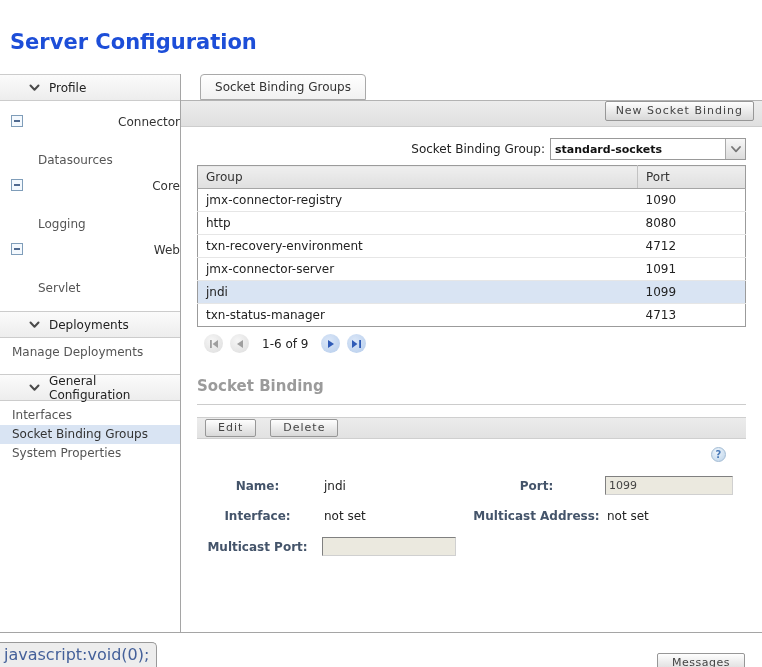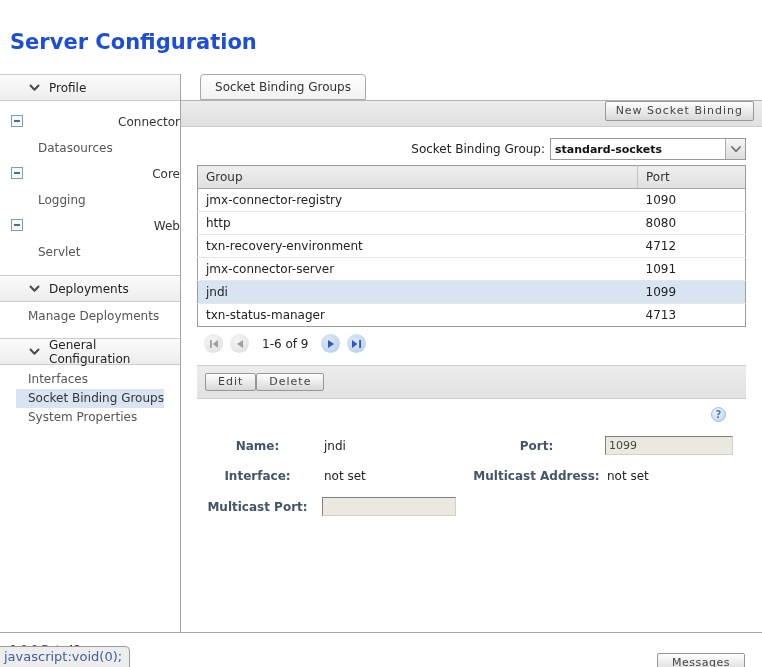--- a/index.html
+++ b/index.html
@@ -15,22 +15,22 @@
   
   .sidebar { width:181px; border-right:1px solid #a5a5a5; background:#fff; flex:none; }
   .side-header {
     height:27px; background:linear-gradient(#fbfbfb,#ededed);
     border-top:1px solid #ccc; border-bottom:1px solid #ccc;
     display:flex; align-items:center; gap:9px; padding-left:29px;
     font-size:12px; color:#222; cursor:pointer;
   }
   .tree { padding:8px 0 10px; }
   .tree-node { display:flex; align-items:center; gap:9px; padding:6px 0 6px 11px; font-size:12px; color:#333; line-height:13px; cursor:pointer;justify-content:space-between; }
-  .tree-leaf { padding:6px 0 6px 38px; font-size:12px; color:#555; line-height:13px; cursor:pointer; }
-  .side-list { padding:5px 16px 12px; }
+  .tree-leaf { padding:6px 0 6px 38px; font-size:12px; color:#555; line-height:13px; cursor:pointer;margin-top:12px; }
+  .side-list { padding:5px 0 12px; }
   .side-item { padding:3px 0 3px 12px; font-size:12px; color:#555; line-height:13px; cursor:pointer; }
   .side-item.selected { background:#d9e4f3; color:#333; }
 
   
   .main { flex:1; position:relative; }
   .tab-row { height:26px; padding-left:19px; }
   .tab {
     display:inline-flex; align-items:center; justify-content:center;
     width:166px; height:26px; border:1px solid #a9a9a9; border-radius:4px 4px 0 0;
     background:linear-gradient(#ffffff,#f1f1f1); font-size:12px; color:#333; cursor:default;
@@ -65,23 +65,23 @@
   .pager { display:flex; align-items:center; gap:7px; margin:7px 0 0 7px; font-size:12px; color:#222; }
   .pg { width:19px; height:19px; border-radius:50%; border:none; padding:0; display:flex; align-items:center; justify-content:center; cursor:pointer; }
   .pg.disabled { background:radial-gradient(circle at 40% 35%, #f6f6f6, #dcdcdc); }
   .pg.disabled svg { fill:#9f9f9f; }
   .pg.active { background:radial-gradient(circle at 40% 35%, #dbe7f8, #b5cceb); }
   .pg.active svg { fill:#2f5bb7; }
   .pager-label { margin:0 6px; }
 
   .detail-heading { font-size:15px; font-weight:bold; color:#9b9b9b; margin:24px 0 0; padding-bottom:9px; border-bottom:1px solid #ccc; }
   .toolbar2 {
-    margin-top:12px; height:34px; background:linear-gradient(#ececec,#e2e2e2);
+    margin-top:12px; height:22px; background:linear-gradient(#ececec,#e2e2e2);
     border-top:1px solid #cfcfcf; border-bottom:1px solid #cfcfcf;
-    display:flex; align-items:center; padding-left:8px;
+    display:flex; align-items:center; gap:14px; padding-left:8px;
   }
   .toolbar2 .btn { padding:1px 12px 2px; }
   .help-row { display:flex; justify-content:flex-end; padding:8px 20px 0 0; }
   .help-icon {
     width:15px; height:15px; border-radius:50%;
     background:radial-gradient(circle at 40% 30%, #eef5fc, #bcd3e9);
     border:1px solid #a3bcd4; color:#4a7ab8; font-size:10px; font-weight:bold;
     display:flex; align-items:center; justify-content:center; cursor:pointer;
   }
   .form {
@@ -98,21 +98,21 @@
   .port-input { width:128px; }
   .mcast-input { width:134px; }
 
   
   .footer { height:34px; position:relative; background:#fff; }
   .version { position:absolute; left:10px; top:10px; font-size:11px; color:#333; z-index:1; }
   .messages-btn { position:absolute; right:17px; top:0; letter-spacing:0.5px; padding:2px 14px 3px;margin-top:20px; }
   .status-tip {
     position:absolute; left:0; bottom:0; z-index:5;
     background:#ededed; border-top:1px solid #999; border-right:1px solid #999;
-    border-top-right-radius:5px; padding:2px 7px 3px 4px; font-size:13px; color:#44609a;
+    border-top-right-radius:5px; padding:2px 7px 3px 4px; font-size:16px; color:#44609a;
   }
   .chev svg, .select-btn svg { display:block; }
 </style>
 </head>
 <body>
 
 <div>
   <h1 class="page-title">Server Configuration</h1>
 
   <div class="layout">
@@ -267,20 +267,21 @@
           <button class="pg active">
             <svg width="10" height="10" viewBox="0 0 10 10">
                 <polygon points="1,1 6.4,5 1,9"></polygon>
               </svg>
               <svg width="3" height="10" viewBox="0 0 3 10" style="margin-left:-2px">
                 <rect x="0.2" y="1" width="1.8" height="8"></rect>
               </svg>
           </button>
         </div>
 
+        <h3 class="detail-heading">Socket Binding</h3>
 
         <div class="toolbar2">
           <button class="btn">Edit</button>
           <button class="btn">Delete</button>
         </div>
 
         <div class="help-row">
           <span class="help-icon">?</span>
         </div>
 

